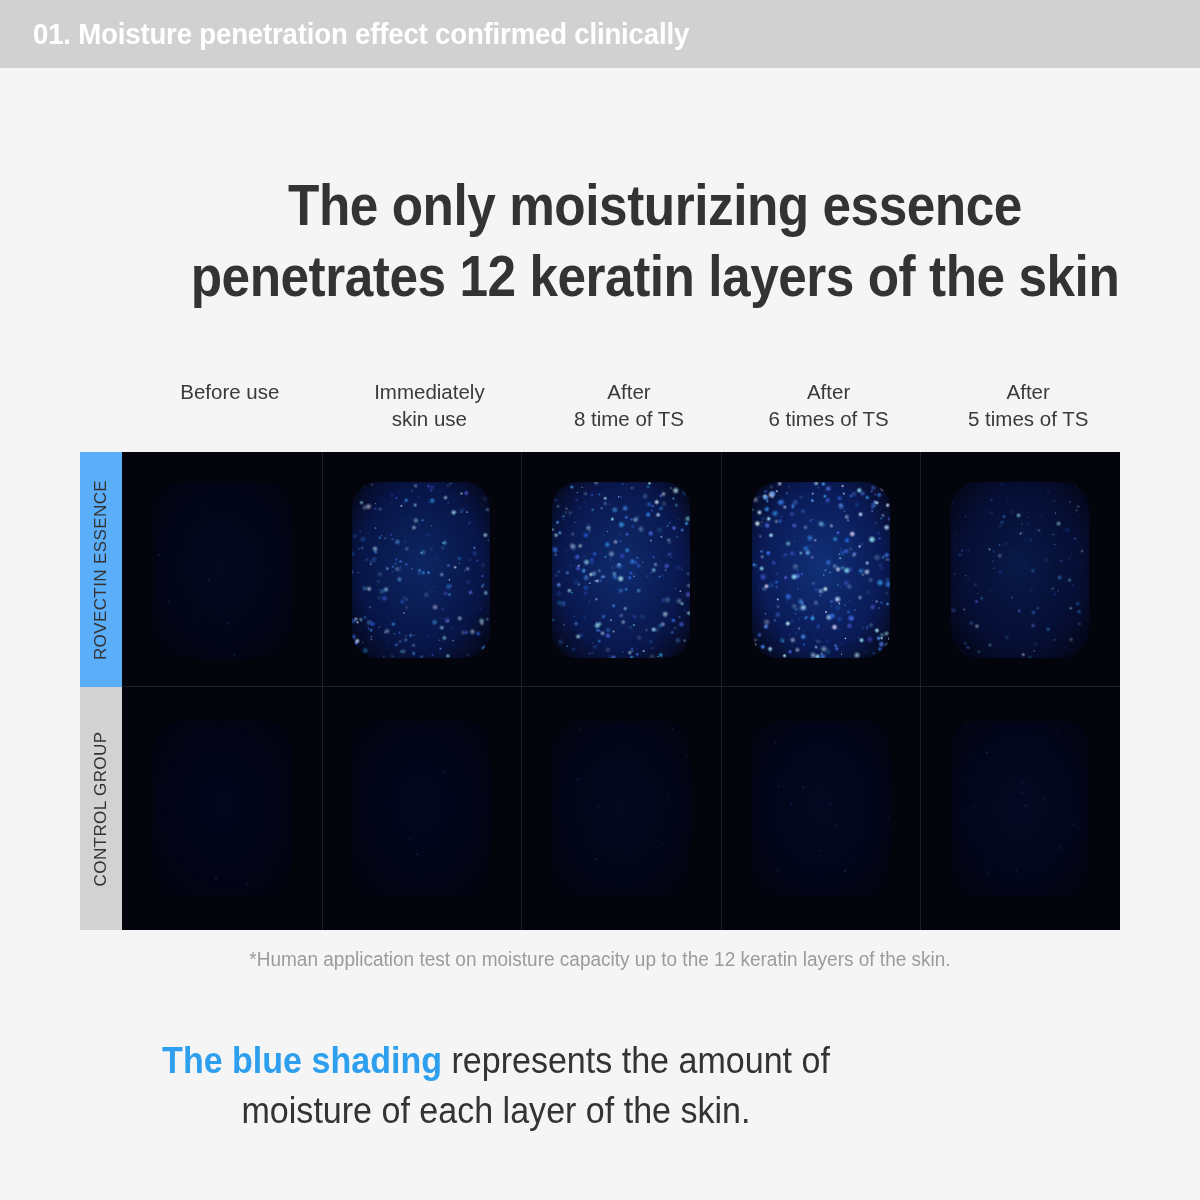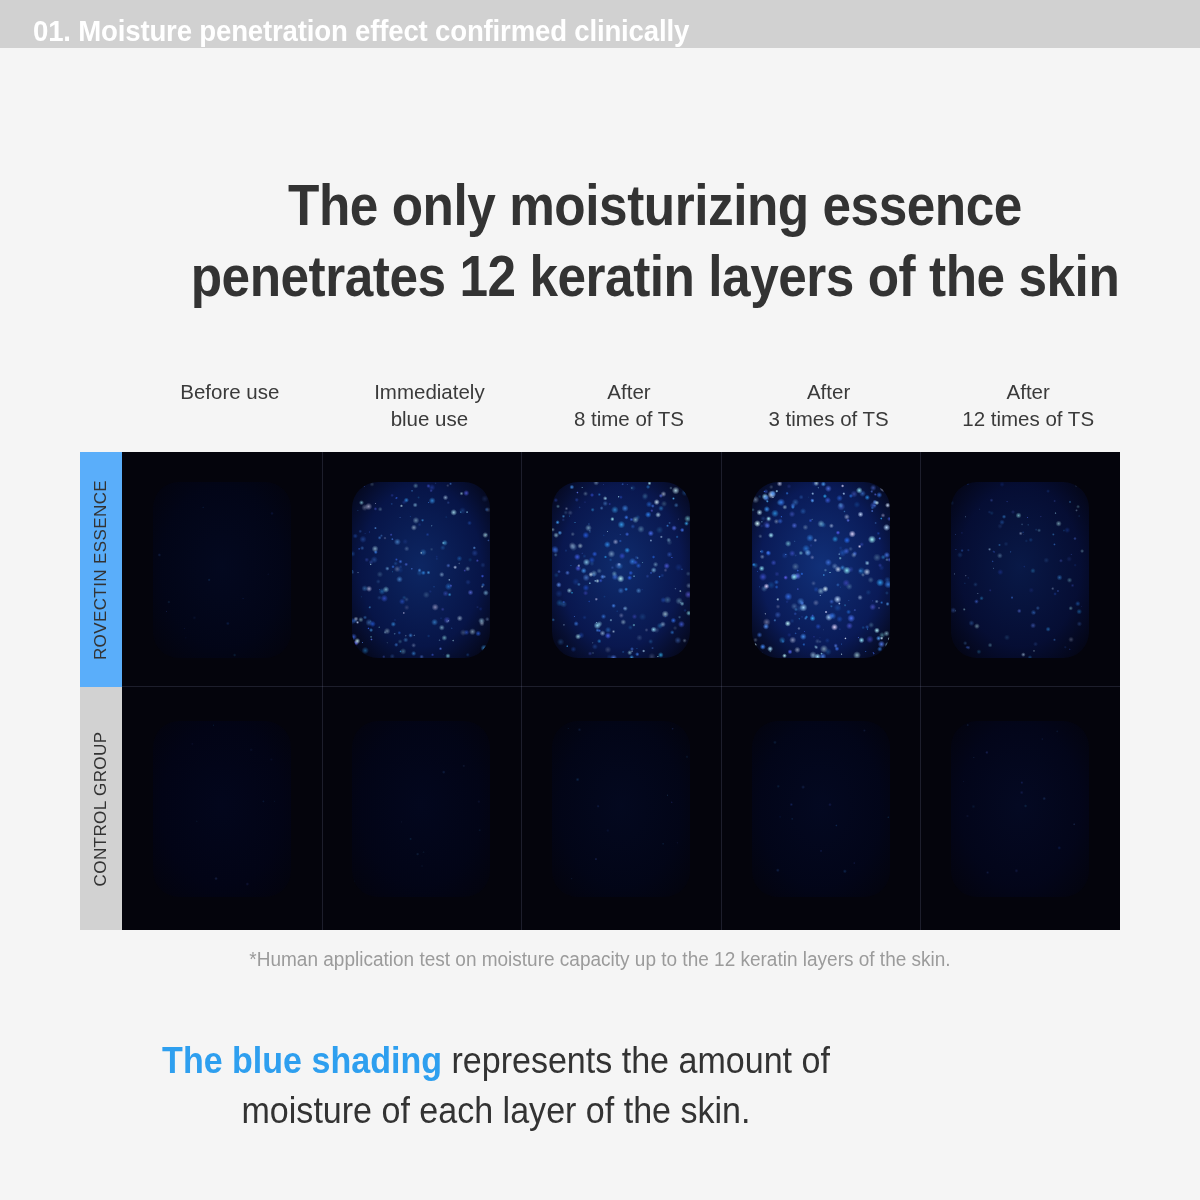--- a/index.html
+++ b/index.html
@@ -13,24 +13,24 @@
     font-family: "Liberation Sans", sans-serif;
     overflow: hidden;
     position: relative;
   }
 
   
   .banner {
     position: absolute;
     left: 0; top: 0;
     width: 1200px;
-    height: 48px;
+    height: 68px;
     background: #d1d1d1;
     display: flex;
-    align-items: flex-end;
+    align-items: center;
   }
   .banner-title {
     margin-left: 33px;
     color: #ffffff;
     font-size: 30px;
     font-weight: 700;
     letter-spacing: -0.2px;
     font-family: "Liberation Sans Narrow", "Liberation Sans", sans-serif;
     transform: scaleX(0.92);
     transform-origin: left center;
@@ -223,33 +223,33 @@
   <span class="l">penetrates 12 keratin layers of the skin</span>
 </div>
 
 <div class="col-headers">
   <div class="col-header">
     <span class="ln"></span>
     <span class="ln">Before use</span>
   </div>
   <div class="col-header">
     <span class="ln">Immediately</span>
-    <span class="ln">blue use</span>
+    <span class="ln">skin use</span>
   </div>
   <div class="col-header">
     <span class="ln">After</span>
     <span class="ln">8 time of TS</span>
   </div>
   <div class="col-header">
     <span class="ln">After</span>
-    <span class="ln">3 times of TS</span>
+    <span class="ln">6 times of TS</span>
   </div>
   <div class="col-header">
     <span class="ln">After</span>
-    <span class="ln">12 times of TS</span>
+    <span class="ln">5 times of TS</span>
   </div>
 </div>
 
 <div class="figure">
 
   <div class="side-labels">
     <div class="side-label essence">
       <span>ROVECTIN ESSENCE</span>
     </div>
     <div class="side-label control">

